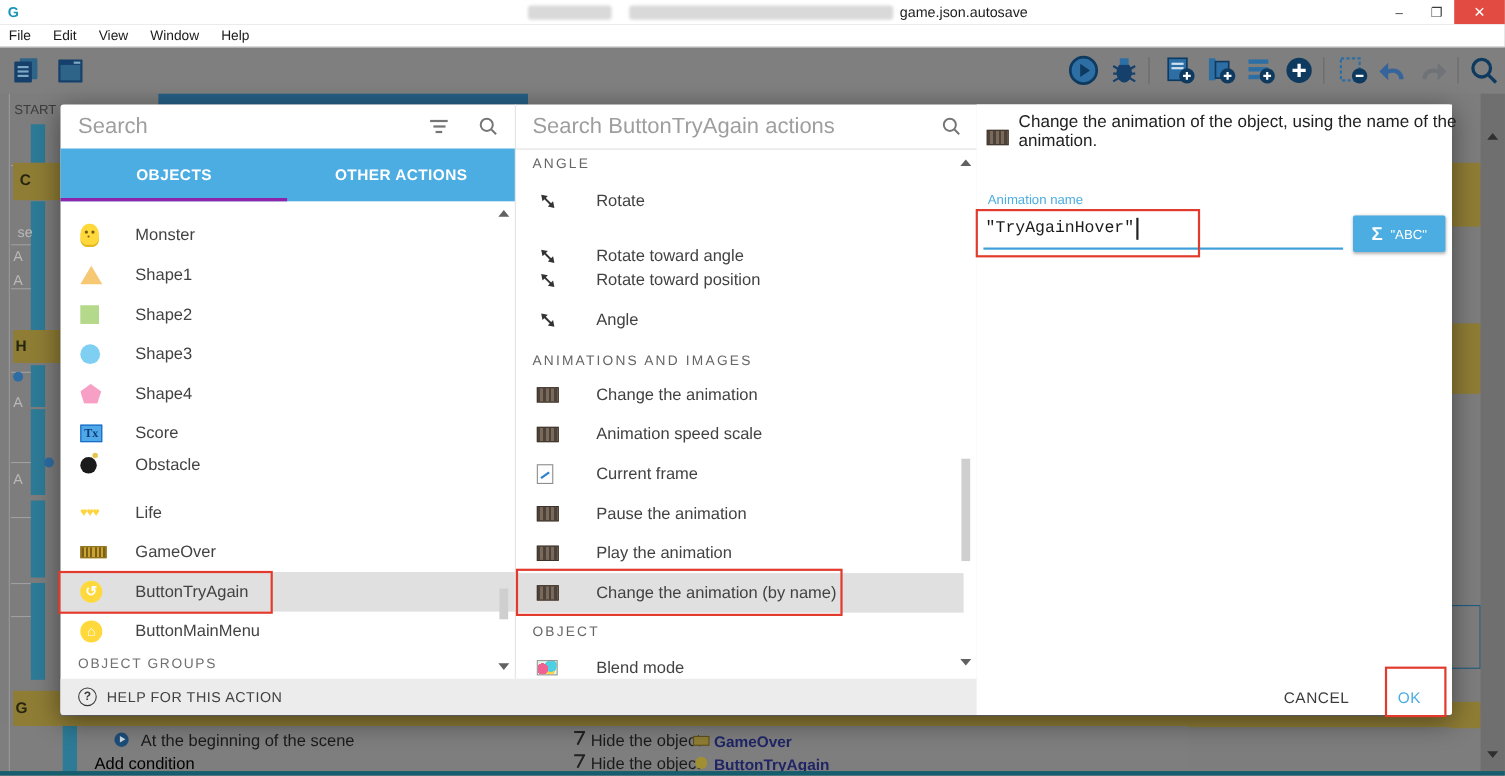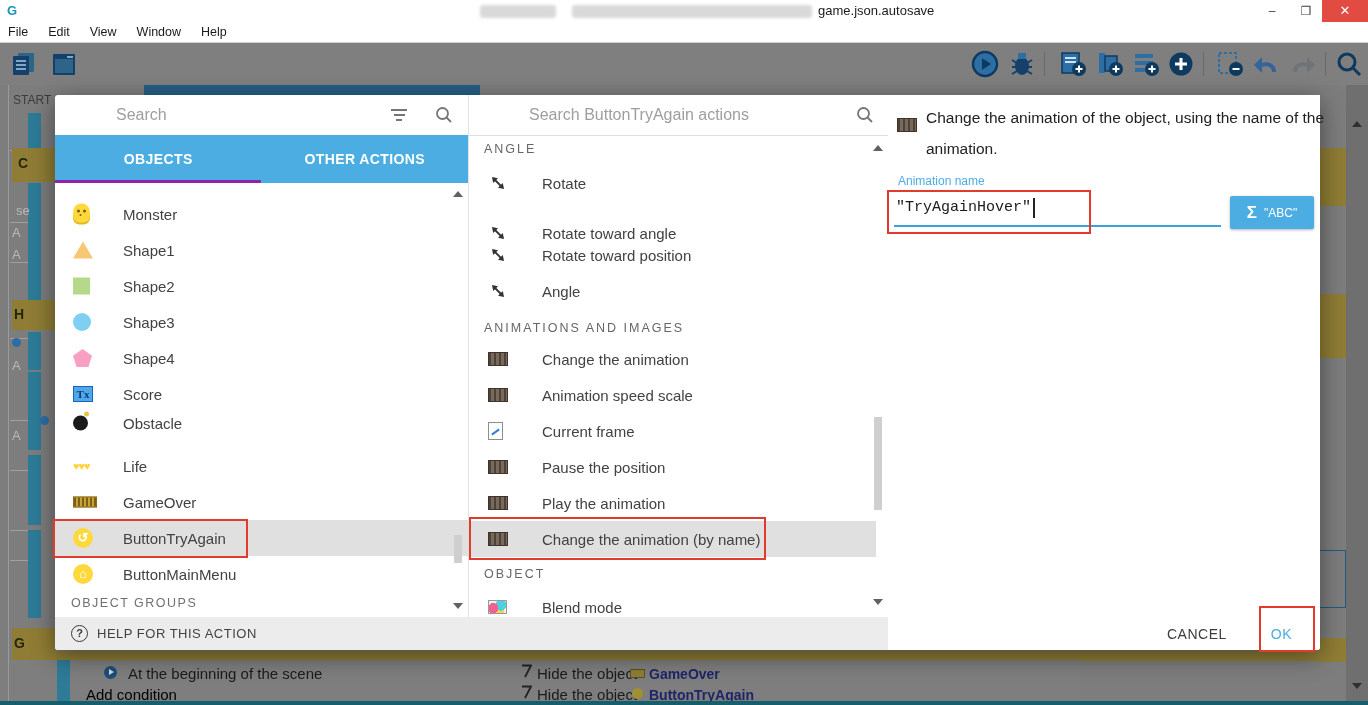--- a/index.html
+++ b/index.html
@@ -48,21 +48,21 @@
   .mini-circle { position:absolute; width:11px; height:11px; border-radius:50%; background:#a08f33; }
   #bottom-teal { position:absolute; left:0; top:701px; width:1368px; height:4px; background:#155e6e; z-index:3; }
 
   
   #dialog { position:absolute; left:55px; top:95px; width:1265px; height:555px; background:#ffffff; border-radius:3px; box-shadow:0 6px 24px rgba(0,0,0,.45); z-index:50; }
   .col-div { position:absolute; top:0; width:1px; height:522px; background:#e3e3e3; }
 
   
   #col-left { position:absolute; left:0; top:0; width:413px; height:522px; }
   .search-row { position:absolute; left:0; top:0; height:40px; display:flex; align-items:center; }
-  .search-input { border:none; outline:none; font-size:16px; color:#0f172a; width:300px; font-family:"Liberation Sans",sans-serif;margin-left:45px; }
+  .search-input { border:none; outline:none; font-size:20px; color:#0f172a; width:300px; font-family:"Liberation Sans",sans-serif; }
   .search-input::placeholder { color:#9e9e9e; }
   #tabbar { position:absolute; left:0; top:40px; width:413px; height:48px; background:#4bade2; display:flex; }
   .tab { flex:1; display:flex; align-items:center; justify-content:center; color:#ffffff; font-size:14px; font-weight:bold; letter-spacing:.4px; position:relative; }
   #tab-underline { position:absolute; left:0; bottom:0; width:206px; height:3px; background:#8e24aa; }
   .obj-row { position:absolute; left:0; width:413px; height:36px; }
   .obj-row.selected { background:#e0e0e0; }
   .oicon { position:absolute; left:18px; top:50%; transform:translateY(-50%); }
   .olabel { position:absolute; left:68px; top:50%; transform:translateY(-50%); font-size:15px; color:#424242; }
   .sect-label { position:absolute; font-size:12.5px; color:#707070; letter-spacing:1.5px; }
 
@@ -101,21 +101,21 @@
   .ic-blend { width:19px; height:14px; border:1px solid #999; background:radial-gradient(circle at 25% 60%, #f06292 0 35%, transparent 36%), radial-gradient(circle at 70% 35%, #4dd0e1 0 38%, transparent 39%), radial-gradient(circle at 60% 80%, #ffd54f 0 35%, transparent 36%), #e8f4e8; }
 
   
   .dlg-scroll-thumb { position:absolute; width:8px; background:#cfcfcf; }
   .tri-up { width:0; height:0; border-left:5px solid transparent; border-right:5px solid transparent; border-bottom:6px solid #616161; }
   .tri-down { width:0; height:0; border-left:5px solid transparent; border-right:5px solid transparent; border-top:6px solid #616161; }
 
   
   #col-right { position:absolute; left:833px; top:0; width:432px; height:522px; background:#ffffff; }
   #desc-icon { position:absolute; left:9px; top:23px; }
-  #desc-text { position:absolute; left:38px; top:7px; width:400px; font-size:15.5px; color:#212121; line-height:31px; }
+  #desc-text { position:absolute; left:38px; top:7px; width:400px; font-size:15.5px; color:#212121; line-height:18px; }
   #anim-label { position:absolute; left:10px; top:79px; font-size:12px; color:#4bade2; }
   #anim-field { position:absolute; left:6px; top:96px; width:327px; height:36px; border-bottom:2px solid #3f9fd8; }
   #anim-value { position:absolute; left:2px; top:8px; font-family:"Liberation Mono", monospace; font-size:15px; color:#1b1b1b; white-space:pre; }
   #caret { position:absolute; left:139px; top:7px; width:1.5px; height:20px; background:#222; }
   #expr-btn { position:absolute; left:342px; top:101px; width:84px; height:33px; background:#4bade2; border-radius:2px; box-shadow:0 1px 3px rgba(0,0,0,.3); display:flex; align-items:center; justify-content:center; gap:7px; color:#ffffff; }
   #expr-sigma { font-size:17px; font-weight:bold; }
   #expr-label { font-size:12px; }
 
   
   .redbox { position:absolute; border:2px solid #e23b2e; z-index:60; }
@@ -407,21 +407,21 @@
     <div class="mid-row" style="top:318px">
         <span class="micon ic-frame"></span>
         <span class="mlabel">Current frame</span>
       </div>
     <div class="mid-row" style="top:282px">
         <span class="micon ic-film"></span>
         <span class="mlabel">Animation speed scale</span>
       </div>
     <div class="mid-row" style="top:354px">
         <span class="micon ic-film"></span>
-        <span class="mlabel">Pause the position</span>
+        <span class="mlabel">Pause the animation</span>
       </div>
     <div class="mid-row" style="top:390px">
         <span class="micon ic-film"></span>
         <span class="mlabel">Play the animation</span>
       </div>
     <div class="mid-row selected" style="top:426px">
         <span class="micon ic-film"></span>
         <span class="mlabel">Change the animation (by name)</span>
       </div>
 

